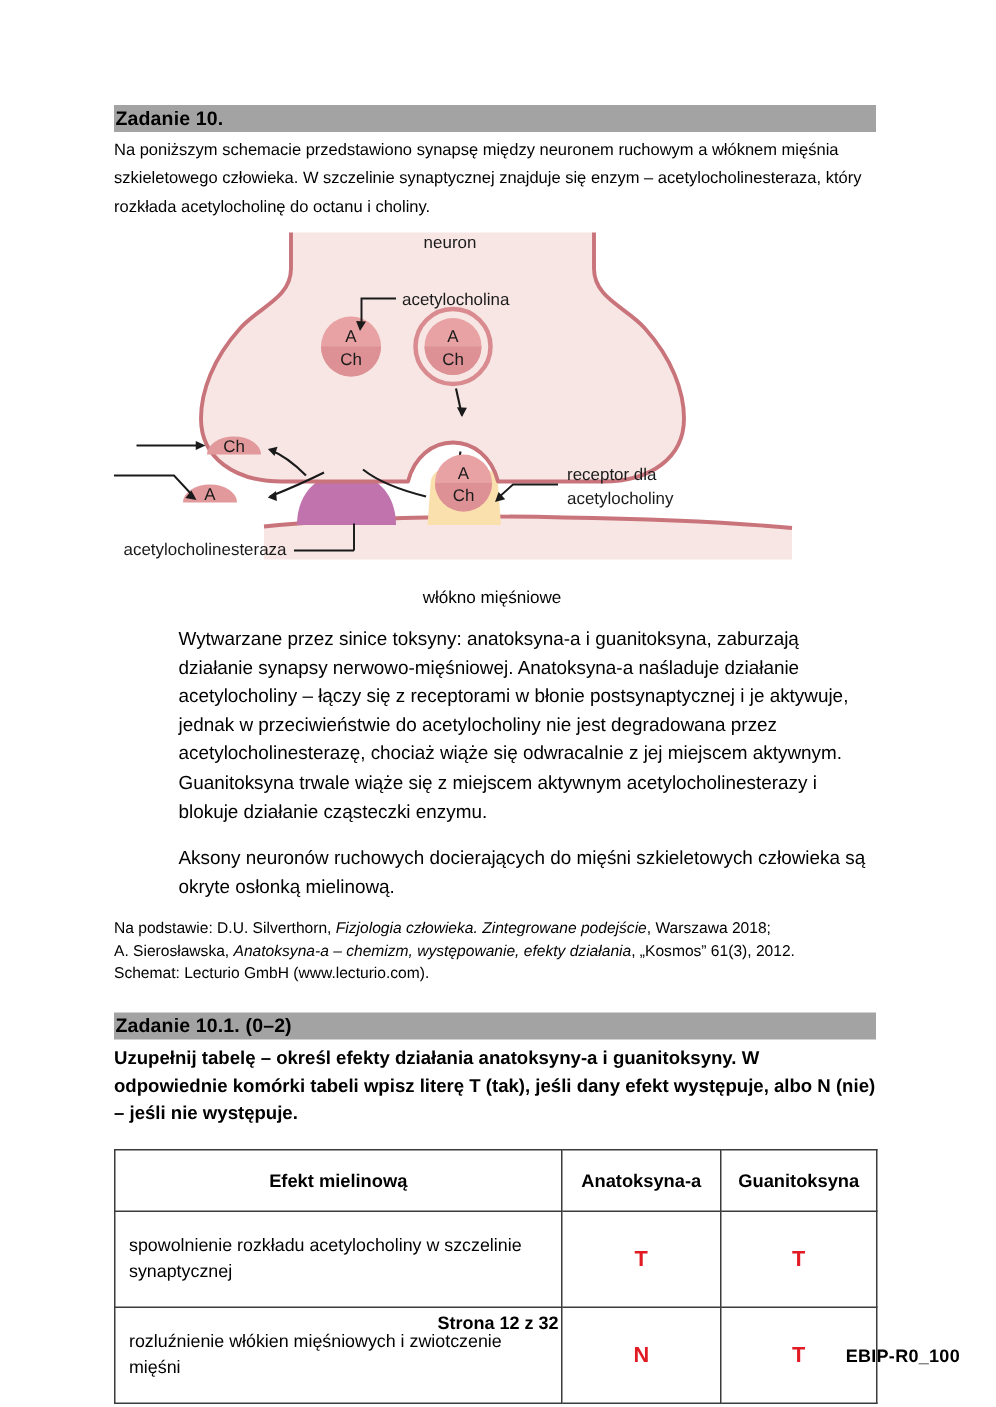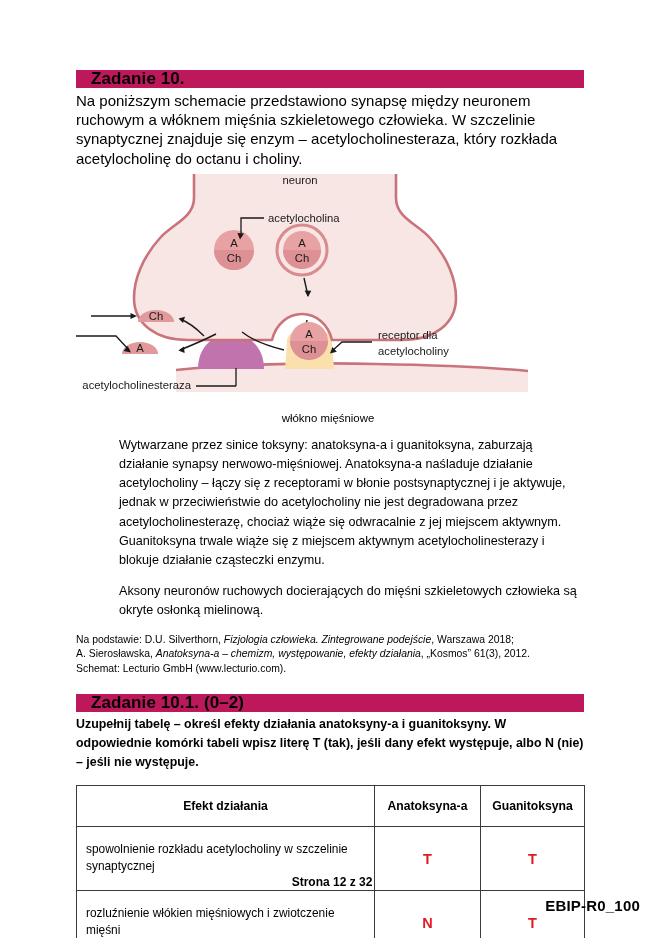--- a/index.html
+++ b/index.html
@@ -23,29 +23,29 @@
   }
   .content {
     position: absolute;
     left: 76px;
     top: 70px;
     width: 508px;
   }
 
   
   .task-band {
-    background: #be185d;
-    font-weight: bold;
-    font-size: 17px;
+    background: #a3a3a3;
+    font-weight: bold;
+    font-size: 13px;
     line-height: 16px;
-    padding: 1px 0 1px 15px;
+    padding: 1px 0 1px 1px;
     letter-spacing: 0.1px;
   }
   .task-intro {
-    font-size: 15px;
+    font-size: 11px;
     line-height: 19.2px;
     margin-top: 3px;
     text-align: left;
   }
   .task-intro.bold {
     font-weight: bold;
     font-size: 12.4px;
     line-height: 18.6px;
   }
   .para {
@@ -121,21 +121,21 @@
     left: 0; right: 0;
     top: 875px;
     text-align: center;
     font-size: 12px;
     font-weight: bold;
   }
   .footer-code {
     position: absolute;
     right: 24px;
     top: 897px;
-    font-size: 15px;
+    font-size: 12px;
     font-weight: bold;
     letter-spacing: 0.2px;
   }
   .fig-label {
     font-family: "Liberation Sans", sans-serif;
     font-size: 11.3px;
     fill: #1a1a1a;
   }
 </style>
 </head>
@@ -238,21 +238,21 @@
     <div class="task-intro bold">Uzupełnij tabelę – określ efekty działania anatoksyny-a i guanitoksyny. W odpowiednie komórki tabeli wpisz literę T (tak), jeśli dany efekt występuje, albo N (nie) – jeśli nie występuje.</div>
 
     <table class="answers">
       <colgroup>
           <col class="c1">
           <col class="c2">
           <col class="c3">
         </colgroup>
       <thead>
         <tr>
-          <th>Efekt działania</th>
+          <th>Efekt mielinową</th>
           <th>Anatoksyna-a</th>
           <th>Guanitoksyna</th>
         </tr>
       </thead>
       <tbody>
         <tr>
           <td class="effect">spowolnienie rozkładu acetylocholiny w szczelinie synaptycznej</td>
           <td class="mark">T</td>
           <td class="mark">T</td>
         </tr>

